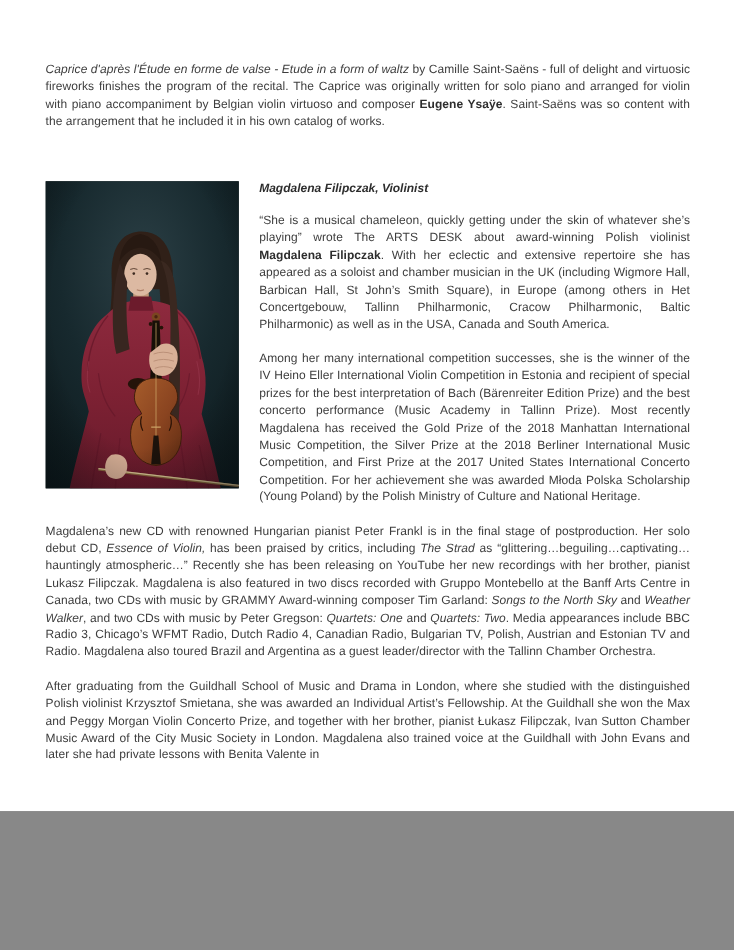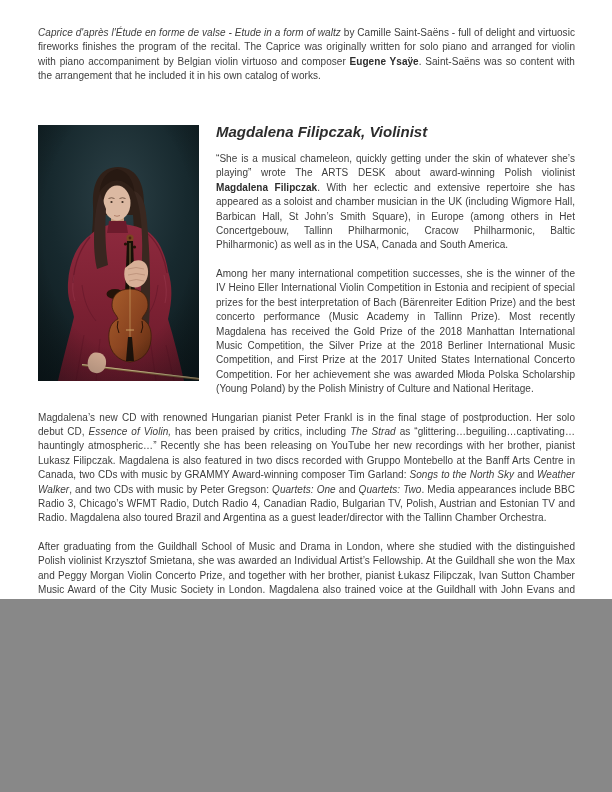--- a/index.html
+++ b/index.html
@@ -1,41 +1,41 @@
 <!DOCTYPE html>
 <html><head>
 <meta charset="utf-8">
 <style>
   html, body { margin: 0; padding: 0; background: #888; }
   .page {
     position: relative;
     width: 612px;
-    height: 599px;
+    height: 676px;
     margin: 0 auto;
     background: #ffffff;
     box-sizing: border-box;
-    padding: 26px 37px 0 38px;
+    padding: 52px 37px 0 38px;
     font-family: "Liberation Sans", sans-serif;
     color: #3d3d3d;
     overflow: hidden;
   }
   .para {
     font-size: 10px;
     line-height: 14.4px;
     text-align: justify;
     margin: 0 0 14px 0;
     color: #3d3d3d;
     letter-spacing: 0.05px;
   }
   .intro { margin-bottom: 41px; }
   .seg-regular { font-style: normal; font-weight: normal; }
   .seg-italic { font-style: italic; }
   .seg-bold { font-weight: bold; color: #2d2d2d; }
   .bio-heading {
-    font-size: 15px;
+    font-size: 10px;
     line-height: 14.4px;
     font-weight: bold;
     font-style: italic;
     color: #2d2d2d;
     margin: 3px 0 13px 0;
   }
   .photo {
     float: left;
     width: 161px;
     height: 256px;

